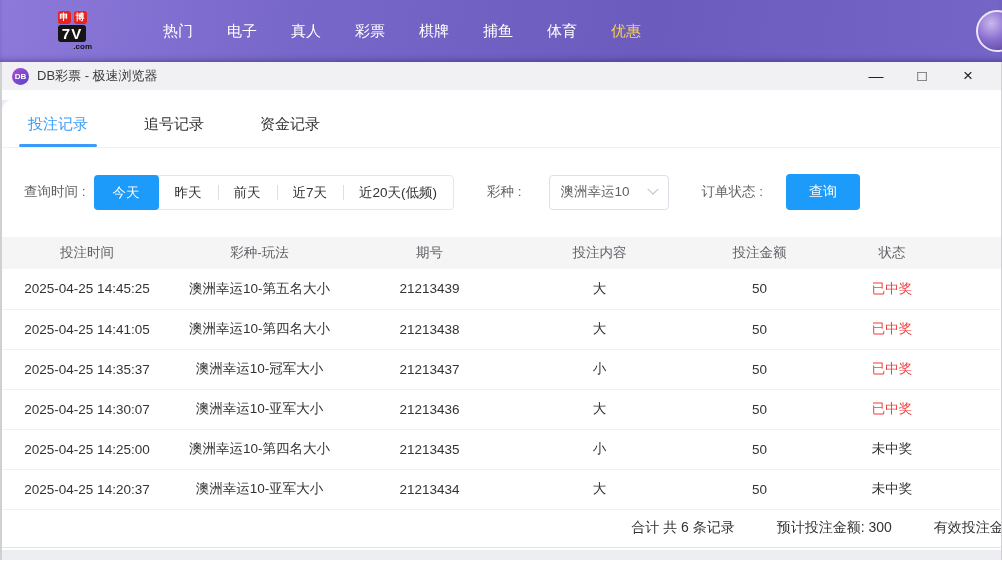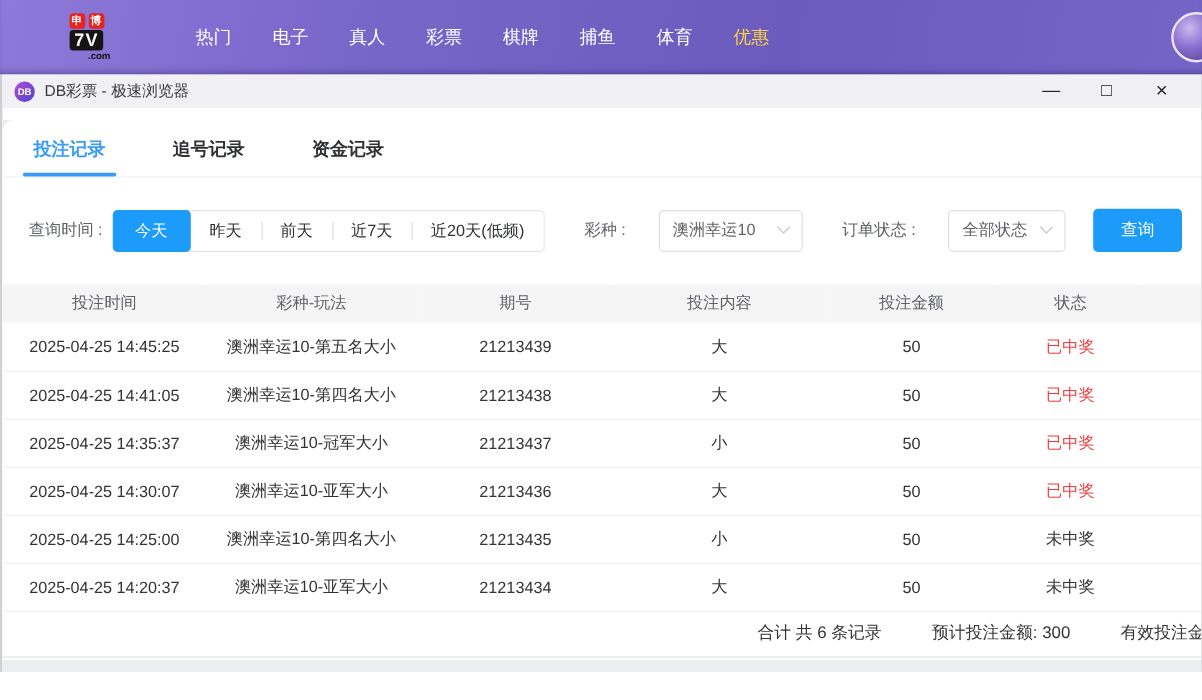--- a/index.html
+++ b/index.html
@@ -42,21 +42,21 @@
     margin-right:9px; margin-top:4px; flex:0 0 auto; }
   .lock:before { content:''; position:absolute; top:-5px; left:1.5px; width:7px; height:6px;
     border:1.5px solid #6e6e6e; border-bottom:none; border-radius:4px 4px 0 0; }
 
   
   .content { height:460px; background:#edeef2; }
   .card { background:#fff; border-radius:10px 0 0 0; margin-top:10px; height:450px; overflow:hidden; }
 
   .tabs { display:flex; padding-left:22px; border-bottom:1px solid #eef0f4; }
   .tab { font-size:15px; color:#303133; padding:15px 4px 13px; margin-right:48px;
-    position:relative; cursor:pointer;font-weight:bold; }
+    position:relative; cursor:pointer; }
   .tab.active { color:#3a9cf8; }
   .tab.active:after { content:''; position:absolute; left:-5px; right:-5px; bottom:0;
     height:3px; border-radius:2px; background:#3a9cf8; }
 
   .filters { display:flex; align-items:center; padding:26px 0 0 22px;
     font-size:13.5px; color:#606266; }
   .flabel { white-space:nowrap; }
   .time-group { display:flex; align-items:stretch; border:1px solid #e2e5ec; border-radius:4px;
     margin-left:8px; height:35px; background:#fff; }
   .time-opt { padding:0 16px; line-height:33px; color:#303133; position:relative;
@@ -161,24 +161,20 @@
             <span class="time-opt">近7天</span>
 
             <span class="time-opt">近20天(低频)</span>
           </div>
         <span class="flabel gap32">彩种 :</span>
         <div class="select lottery">
           <span>澳洲幸运10</span>
           <span class="chev"></span>
         </div>
         <span class="flabel gap32">订单状态 :</span>
-        <div class="select status">
-          <span>全部状态</span>
-          <span class="chev"></span>
-        </div>
         <button class="query-btn">查询</button>
       </div>
 
       <table>
         <colgroup>
           <col style="width:170px">
             <col style="width:175px">
             <col style="width:165px">
           <col style="width:175px">
             <col style="width:145px">

